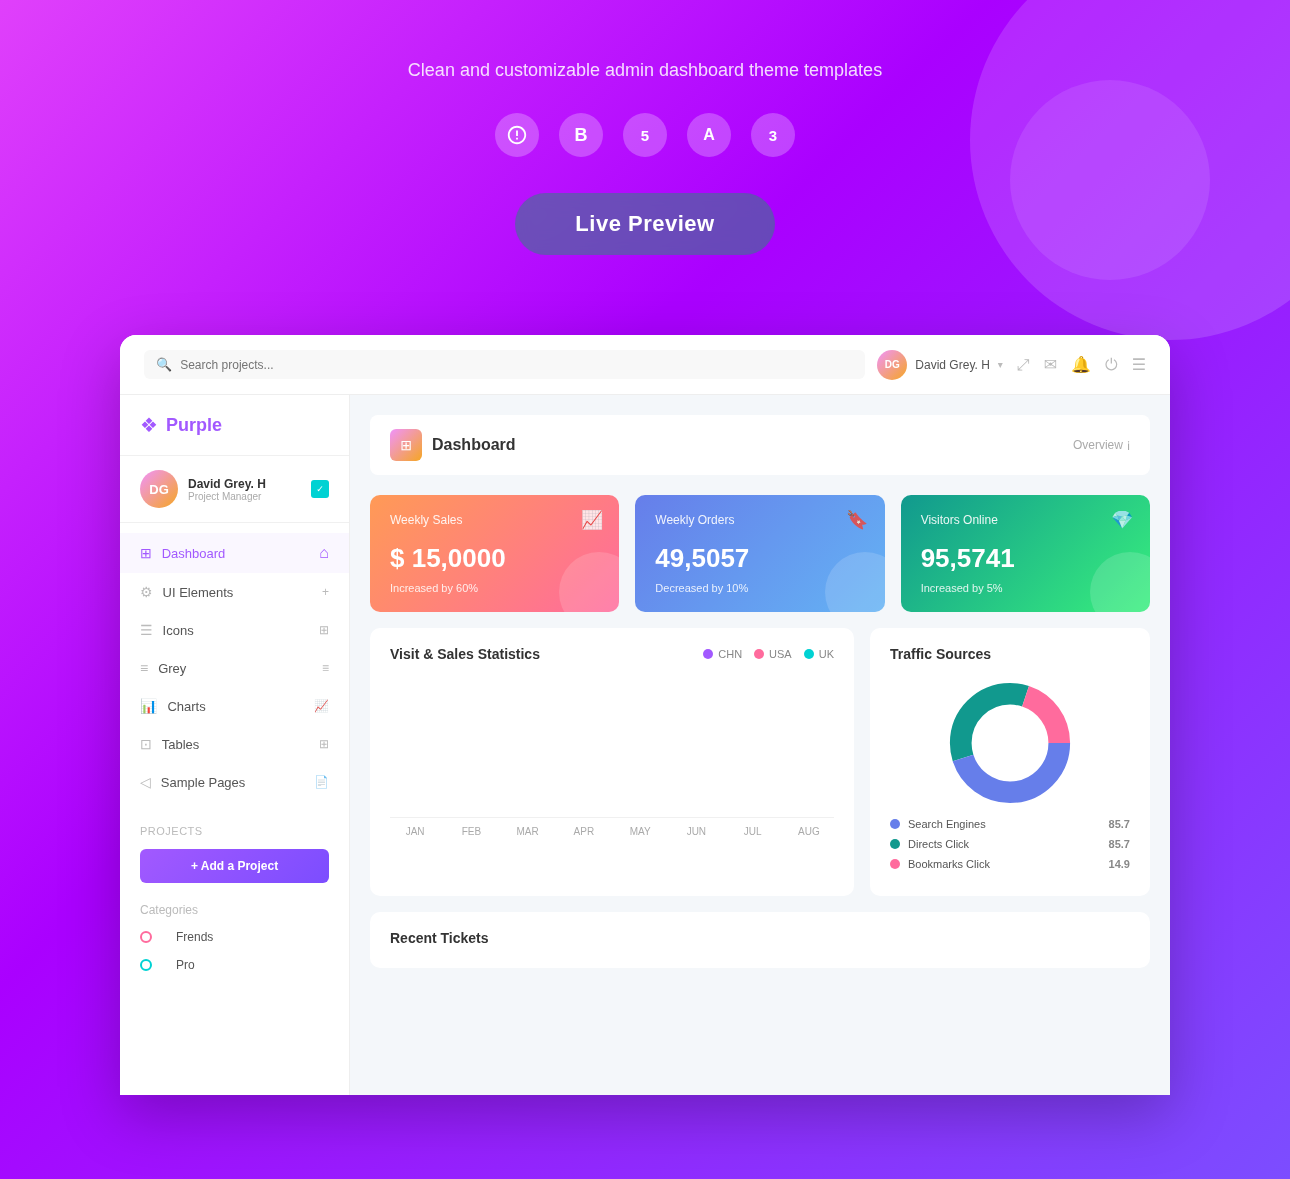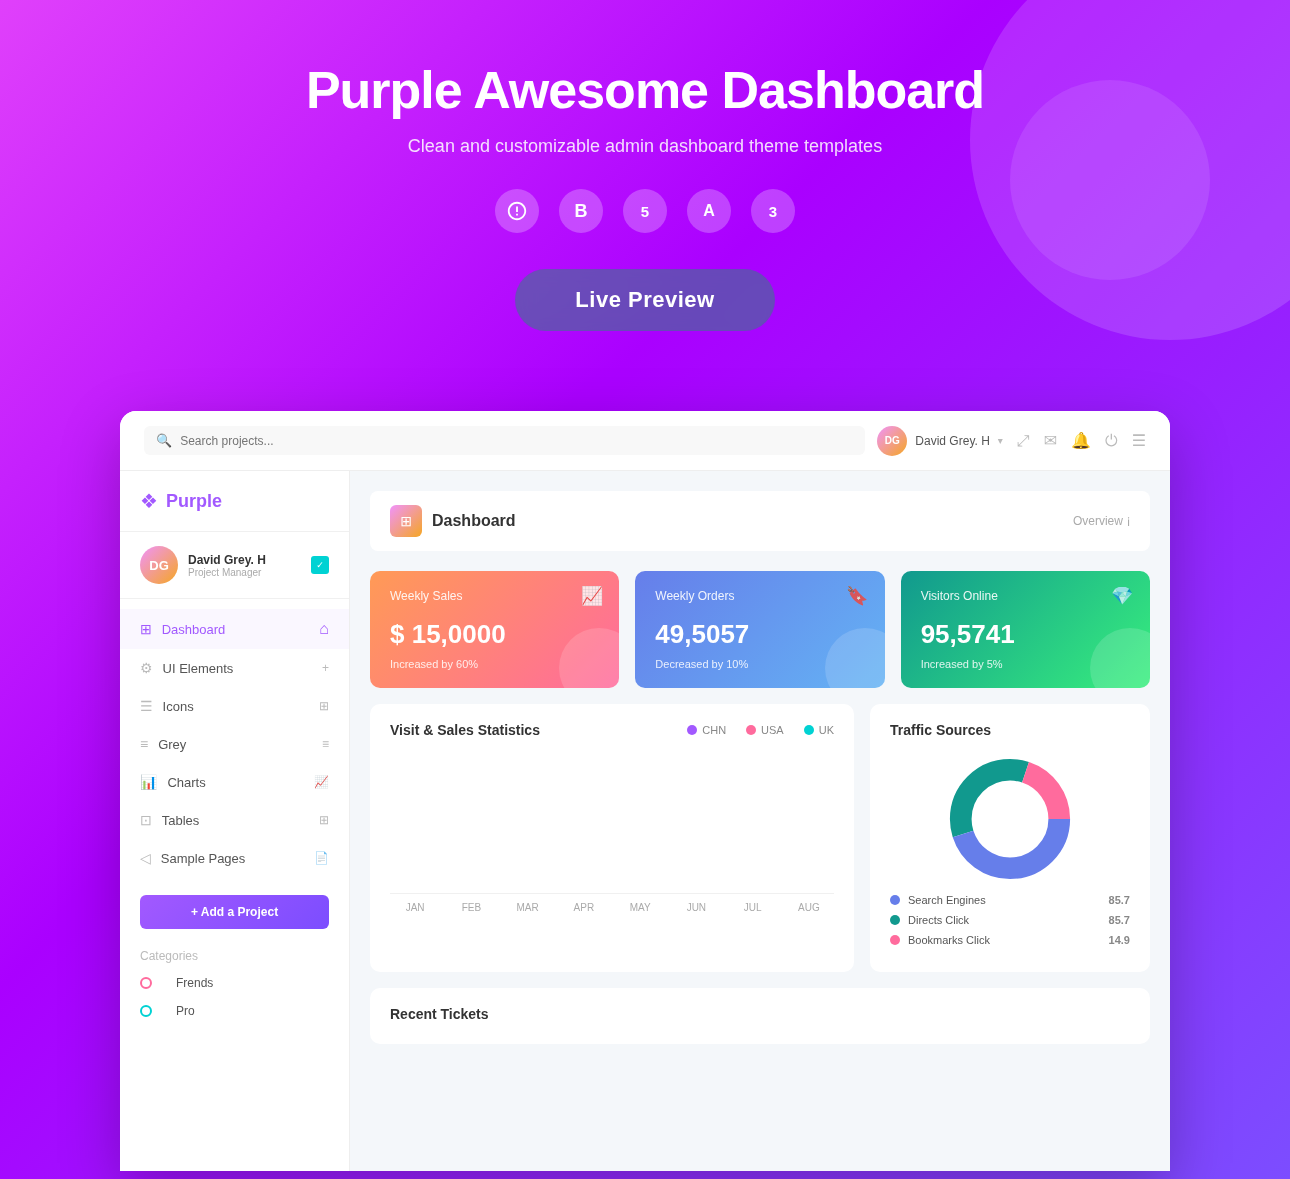--- a/index.html
+++ b/index.html
@@ -344,21 +344,21 @@
       padding: 18px 20px;
     }
     .chart-header {
       display: flex; align-items: center; justify-content: space-between;
       margin-bottom: 16px;
     }
     .chart-title {
       font-size: 14px; font-weight: 700; color: #333;
     }
     .chart-legend {
-      display: flex; gap: 20px;
+      display: flex; gap: 12px;
     }
     .legend-item {
       display: flex; align-items: center; gap: 5px;
       font-size: 11px; color: #888;
     }
     .legend-dot {
       width: 10px; height: 10px; border-radius: 50%;
     }
     .legend-dot.purple { background: #a259ff; }
     .legend-dot.pink { background: #ff6b9d; }
@@ -438,21 +438,20 @@
     }
     .recent-tickets-title {
       font-size: 14px; font-weight: 700; color: #333;
       margin-bottom: 4px;
     }
   </style>
 </head>
 <body>
 
 <div class="hero">
-  <h1 class="hero-title">Purple Awesome Dashboard</h1>
   <p class="hero-subtitle">Clean and customizable admin dashboard theme templates</p>
 
   <div class="tech-icons">
     <div class="tech-icon sass">
       <svg width="22" height="22" viewBox="0 0 24 24" fill="white">
           <path d="M12 2C6.48 2 2 6.48 2 12s4.48 10 10 10 10-4.48 10-10S17.52 2 12 2zm0 18c-4.41 0-8-3.59-8-8s3.59-8 8-8 8 3.59 8 8-3.59 8-8 8zm-1-13h2v6h-2zm0 8h2v2h-2z"></path>
         </svg>
     </div>
     <div class="tech-icon bootstrap" style="font-weight:900;font-size:18px;">B</div>
     <div class="tech-icon html5" style="font-weight:900;font-size:15px;">5</div>
@@ -544,20 +543,21 @@
         </div>
         <div class="nav-item">
           <div class="nav-item-left">
             <span class="nav-icon">◁</span>
             <span>Sample Pages</span>
           </div>
           <span style="color:#bbb;font-size:12px;">📄</span>
         </div>
       </div>
 
+      <div class="sidebar-section-title">Projects</div>
       <button class="add-project-btn">+ Add a Project</button>
 
       <div class="categories-title">Categories</div>
       <div class="category-item">
         <div class="cat-dot pink"></div>
         <span>Frends</span>
       </div>
       <div class="category-item">
         <div class="cat-dot cyan"></div>
         <span>Pro</span>

